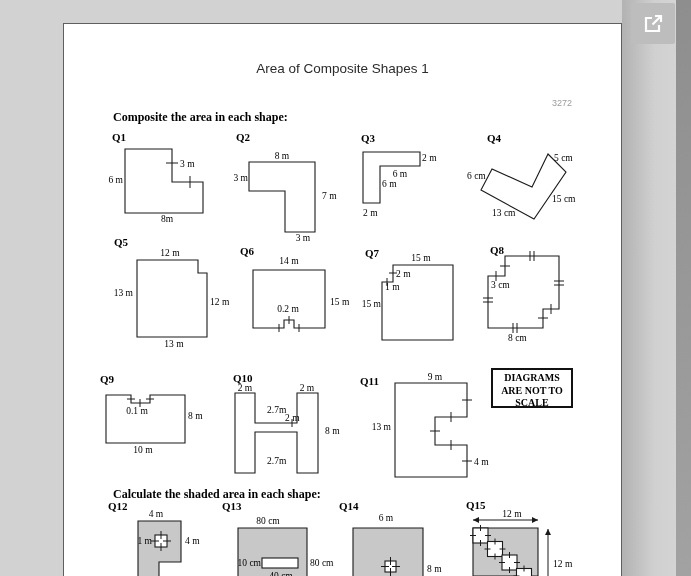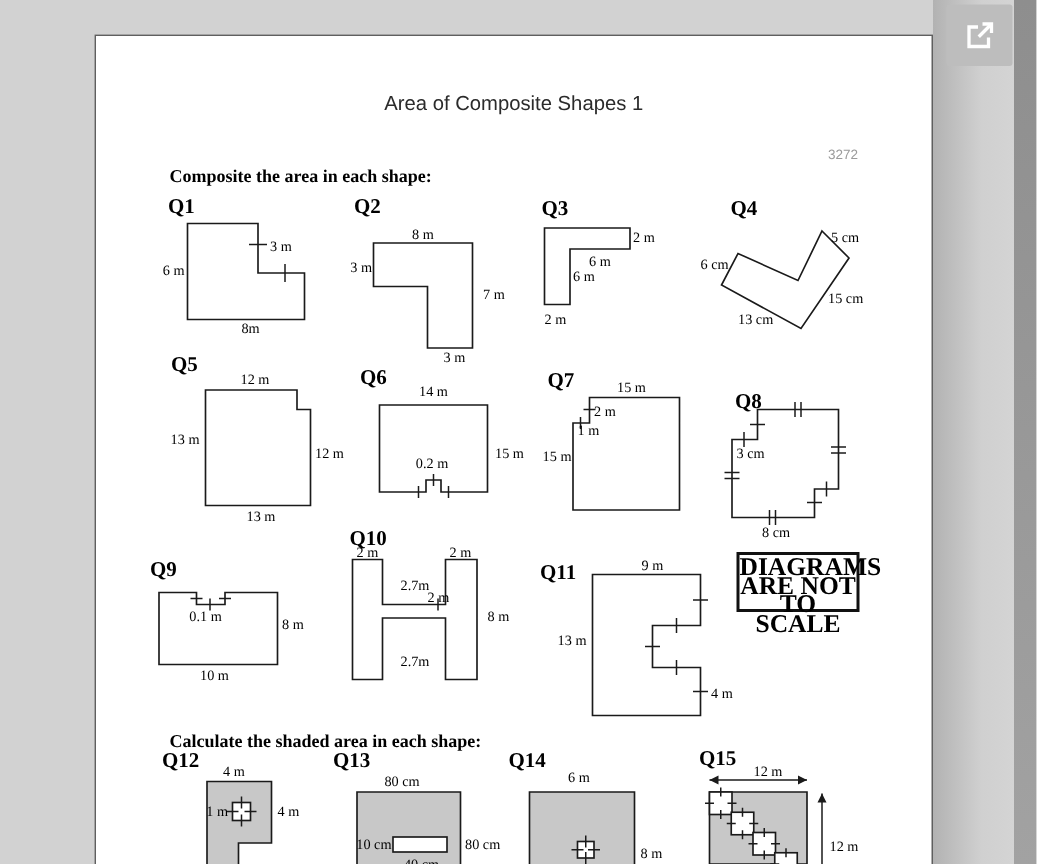--- a/index.html
+++ b/index.html
@@ -15,33 +15,33 @@
         background:#bdbdbd;border:none;border-radius:2px;display:flex;
         align-items:center;justify-content:center;cursor:pointer;padding:0;}
   .title{position:absolute;left:63px;top:61px;width:559px;text-align:center;
         font:13.5px "Liberation Sans",sans-serif;color:#2b2b2b;}
   .docnum{position:absolute;left:552px;top:67px;
         font:9px "Liberation Sans",sans-serif;color:#9b9b9b;margin-top:31px;}
   .heading{position:absolute;font-family:"Liberation Serif",serif;
         font-weight:bold;font-size:12px;color:#000;}
   .q{position:absolute;}
   .qlabel{position:absolute;font-family:"Liberation Serif",serif;
-        font-weight:bold;font-size:14px;color:#000;white-space:nowrap;}
+        font-weight:bold;font-size:11px;color:#000;white-space:nowrap;}
   svg.diagram{position:absolute;left:0;top:0;overflow:visible;}
   .outline{fill:none;stroke:#1a1a1a;stroke-width:1.1;}
   .shaded{fill:#c8c8c8;stroke:#1a1a1a;stroke-width:1.1;}
   .hole{fill:#ffffff;stroke:#1a1a1a;stroke-width:1.1;}
   .tk line{stroke:#1a1a1a;stroke-width:1;}
   .arrow{stroke:#1a1a1a;stroke-width:1;}
   .ah{fill:#1a1a1a;}
   text.dim{font-family:"Liberation Serif",serif;font-size:9.5px;fill:#000;}
   .mid{text-anchor:middle;} .end{text-anchor:end;}
   .scalebox{position:absolute;left:491px;top:368px;width:82px;height:40px;
         border:2px solid #111;box-sizing:border-box;text-align:center;
-        font-family:"Liberation Serif",serif;font-weight:bold;font-size:17px;
+        font-family:"Liberation Serif",serif;font-weight:bold;font-size:10px;
         line-height:12.5px;padding-top:2px;color:#000;background:#fff;}
 </style>
 </head>
 <body>
 
 <div class="right-grad"></div>
 <div class="scroll-strip"></div>
 <div class="page"></div>
 
 <button class="open-btn">
@@ -145,21 +145,21 @@
       <line x1="29" y1="28" x2="37" y2="28"></line>
         <line x1="27" y1="33" x2="27" y2="41"></line>
     </g>
     <text class="dim mid" x="61" y="16">15 m</text>
     <text class="dim" x="36" y="32">2 m</text>
     <text class="dim" x="25" y="45">1 m</text>
     <text class="dim end" x="21" y="62">15 m</text>
   </svg>
 </div>
 
-<div class="q" style="left:482px;top:260px;width:105px;height:110px">
+<div class="q" style="left:482px;top:243px;width:105px;height:110px">
   <span class="qlabel" style="left:8px;top:1px">Q8</span>
   <svg class="diagram" width="105" height="110">
     <path class="outline" d="M23,13 H77 V66 H61 V85 H6 V33 H23 Z"></path>
     <g class="tk">
       <line x1="48" y1="8" x2="48" y2="18"></line>
         <line x1="52" y1="8" x2="52" y2="18"></line>
       <line x1="72" y1="38" x2="82" y2="38"></line>
         <line x1="72" y1="42" x2="82" y2="42"></line>
       <line x1="1" y1="55" x2="11" y2="55"></line>
         <line x1="1" y1="59" x2="11" y2="59"></line>
@@ -183,21 +183,21 @@
       <line x1="31" y1="27" x2="39" y2="27"></line>
         <line x1="50" y1="27" x2="58" y2="27"></line>
         <line x1="44" y1="27" x2="44" y2="35"></line>
     </g>
     <text class="dim mid" x="41" y="42">0.1 m</text>
     <text class="dim" x="92" y="47">8 m</text>
     <text class="dim mid" x="47" y="81">10 m</text>
   </svg>
 </div>
 
-<div class="q" style="left:228px;top:352px;width:120px;height:110px">
+<div class="q" style="left:228px;top:372px;width:120px;height:110px">
   <span class="qlabel" style="left:5px;top:0">Q10</span>
   <svg class="diagram" width="120" height="110">
     <path class="outline" d="M7,21 H27 V51 H69 V21 H90 V101 H69 V60 H27 V101 H7 Z"></path>
     <g class="tk">
       <line x1="64" y1="47" x2="64" y2="55"></line>
     </g>
     <text class="dim mid" x="17" y="19">2 m</text>
     <text class="dim mid" x="79" y="19">2 m</text>
     <text class="dim" x="39" y="41">2.7m</text>
     <text class="dim" x="57" y="49">2 m</text>

